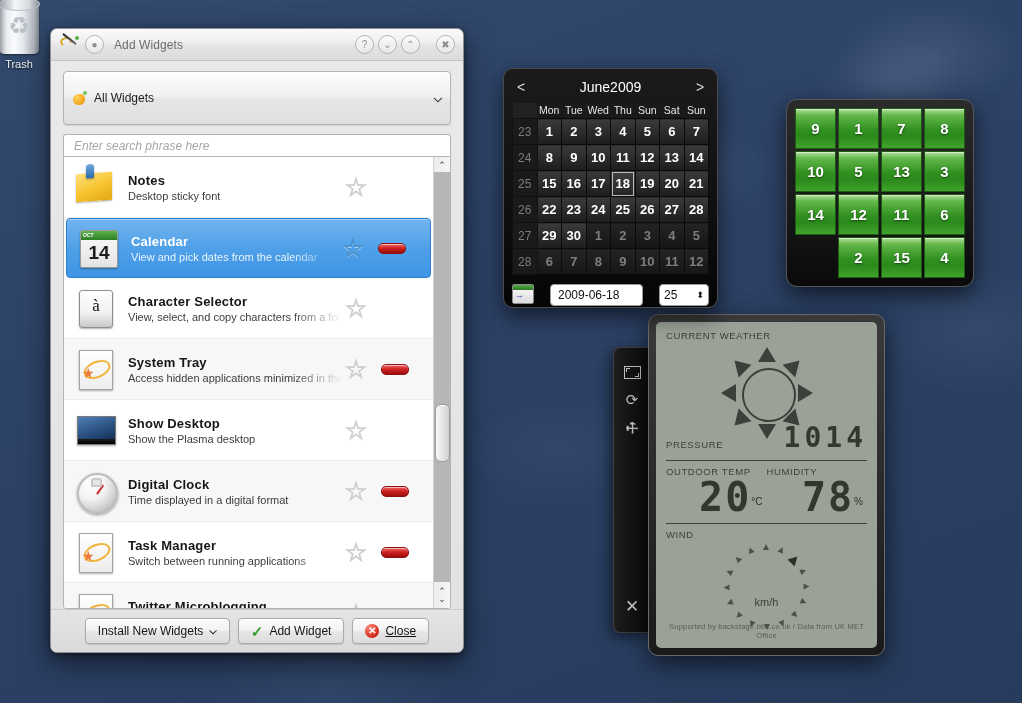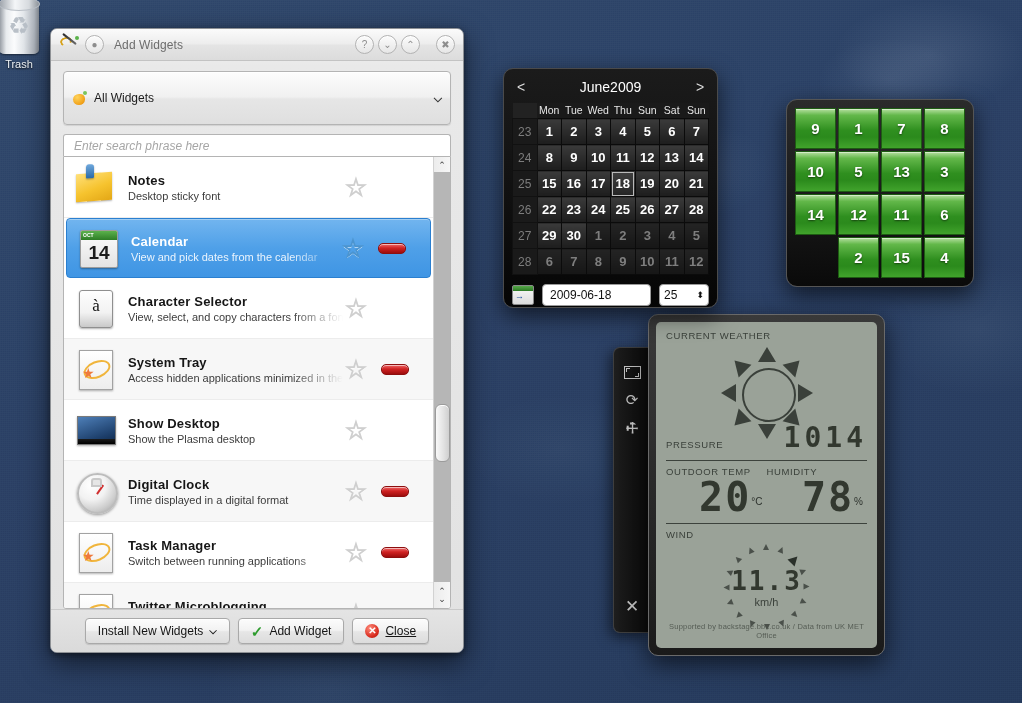--- a/index.html
+++ b/index.html
@@ -323,21 +323,21 @@
     background:#1a1a1a; color:#7d7d7d; font-size:12px; font-weight:normal;
     border-color:#111;
   }
   table.cal td.out{
     color:#7e7e7e; background:linear-gradient(180deg,#242424,#161616);
   }
   table.cal td.today{
     outline:1px solid #b9b9b9; outline-offset:-2px;
     background:linear-gradient(180deg,#404040,#242424);
   }
-  .cal-foot{ display:flex; align-items:center; gap:8px; margin-top:9px; }
+  .cal-foot{ display:flex; gap:16px; margin-top:9px; }
   .cal-ficon{
     width:20px;height:18px; flex:none; position:relative;
     background:linear-gradient(180deg,#fafafa,#dcdcdc); border:1px solid #8a8a8a; border-radius:2px;
   }
   .cal-ficon::before{
     content:""; position:absolute; left:0;right:0;top:0;height:5px;
     background:linear-gradient(180deg,#57a84a,#2c7a24);
   }
   .cal-ficon::after{
     content:"\2192"; position:absolute; left:2px; top:5px; font-size:9px; color:#2050a0; line-height:11px;
@@ -824,21 +824,20 @@
           <div class="cmark" style="transform: rotate(157.5deg);"></div>
           <div class="cmark" style="transform: rotate(180deg);"></div>
           <div class="cmark" style="transform: rotate(202.5deg);"></div>
           <div class="cmark" style="transform: rotate(225deg);"></div>
           <div class="cmark" style="transform: rotate(247.5deg);"></div>
           <div class="cmark" style="transform: rotate(270deg);"></div>
           <div class="cmark" style="transform: rotate(292.5deg);"></div>
           <div class="cmark" style="transform: rotate(315deg);"></div>
           <div class="cmark" style="transform: rotate(337.5deg);"></div>
         </div>
-      <div class="lcd-digits wind-val">11.3</div>
       <div class="wind-unit">km/h</div>
     </div>
 
     <div class="lcd-foot">Supported by backstage.bbc.co.uk / Data from UK MET Office</div>
   </div>
 </div>
 
 <div id="widget-handle">
   <div class="hbtn resize">
     <div class="resize-box"></div>

